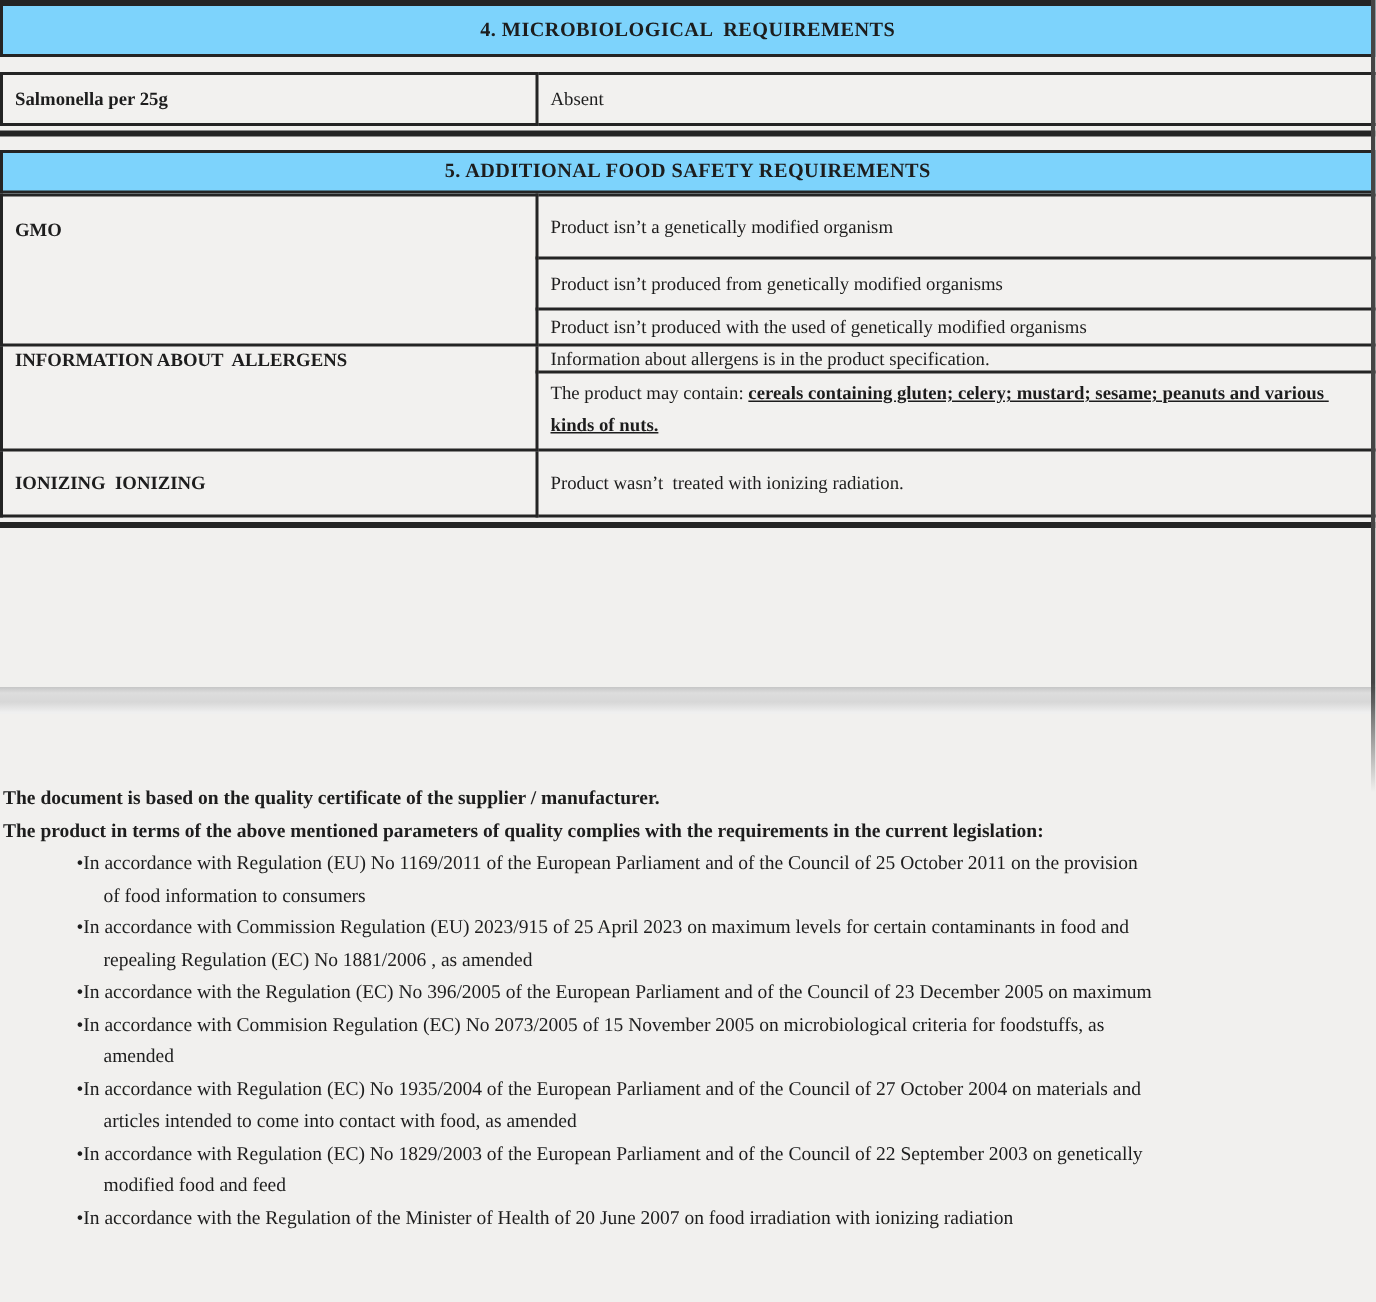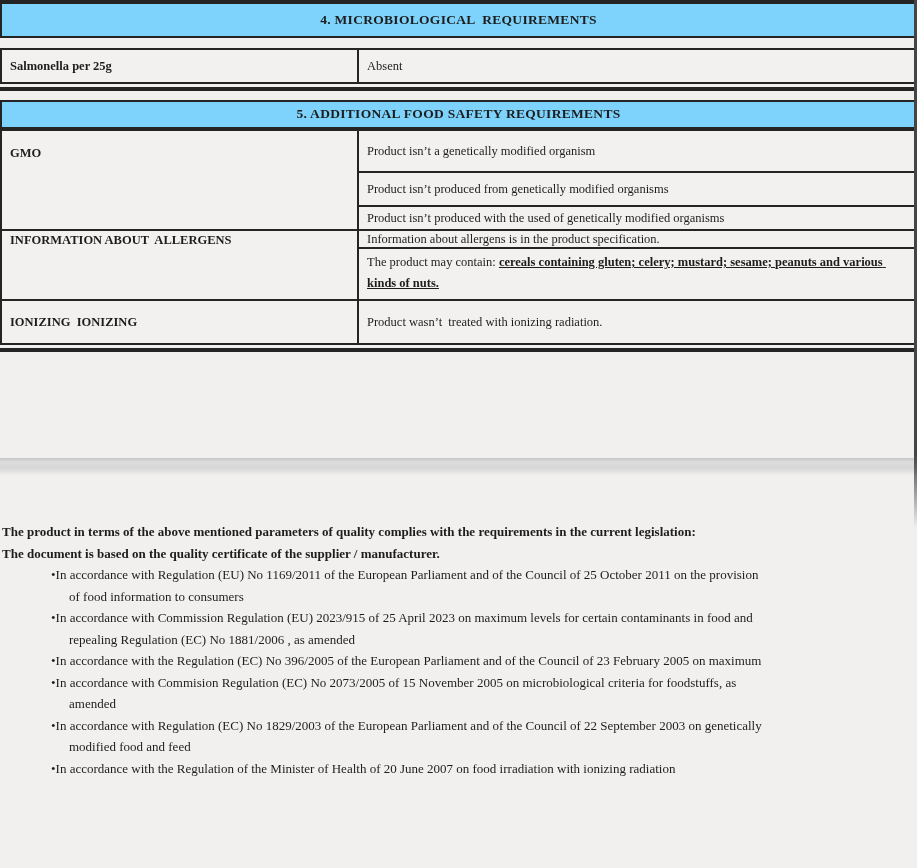--- a/index.html
+++ b/index.html
@@ -142,37 +142,41 @@
         </table>
       <div class="thickline"></div>
     </div>
 
   </div>
 
   <div class="band"></div>
   <div class="edge-shadow"></div>
 
   <div class="legal">
+    <div class="intro">The document is based on the quality certificate of the supplier / manufacturer.</div>
     <div class="intro">The product in terms of the above mentioned parameters of quality complies with the requirements in the current legislation:</div>
-    <div class="intro">The document is based on the quality certificate of the supplier / manufacturer.</div>
 
     <div class="bullet">
       <div class="bullet-line1">In accordance with Regulation (EU) No 1169/2011 of the European Parliament and of the Council of 25 October 2011 on the provision</div>
       <div class="bullet-line2">of food information to consumers</div>
     </div>
     <div class="bullet">
       <div class="bullet-line1">In accordance with Commission Regulation (EU) 2023/915 of 25 April 2023 on maximum levels for certain contaminants in food and</div>
       <div class="bullet-line2">repealing Regulation (EC) No 1881/2006 , as amended</div>
     </div>
     <div class="bullet">
-      <div class="bullet-line1">In accordance with the Regulation (EC) No 396/2005 of the European Parliament and of the Council of 23 February 2005 on maximum</div>
+      <div class="bullet-line1">In accordance with the Regulation (EC) No 396/2005 of the European Parliament and of the Council of 23 December 2005 on maximum</div>
     </div>
     <div class="bullet">
       <div class="bullet-line1">In accordance with Commision Regulation (EC) No 2073/2005 of 15 November 2005 on microbiological criteria for foodstuffs, as</div>
       <div class="bullet-line2">amended</div>
+    </div>
+    <div class="bullet">
+      <div class="bullet-line1">In accordance with Regulation (EC) No 1935/2004 of the European Parliament and of the Council of 27 October 2004 on materials and</div>
+      <div class="bullet-line2">articles intended to come into contact with food, as amended</div>
     </div>
     <div class="bullet">
       <div class="bullet-line1">In accordance with Regulation (EC) No 1829/2003 of the European Parliament and of the Council of 22 September 2003 on genetically</div>
       <div class="bullet-line2">modified food and feed</div>
     </div>
     <div class="bullet">
       <div class="bullet-line1">In accordance with the Regulation of the Minister of Health of 20 June 2007 on food irradiation with ionizing radiation</div>
 
     </div>
   </div>

